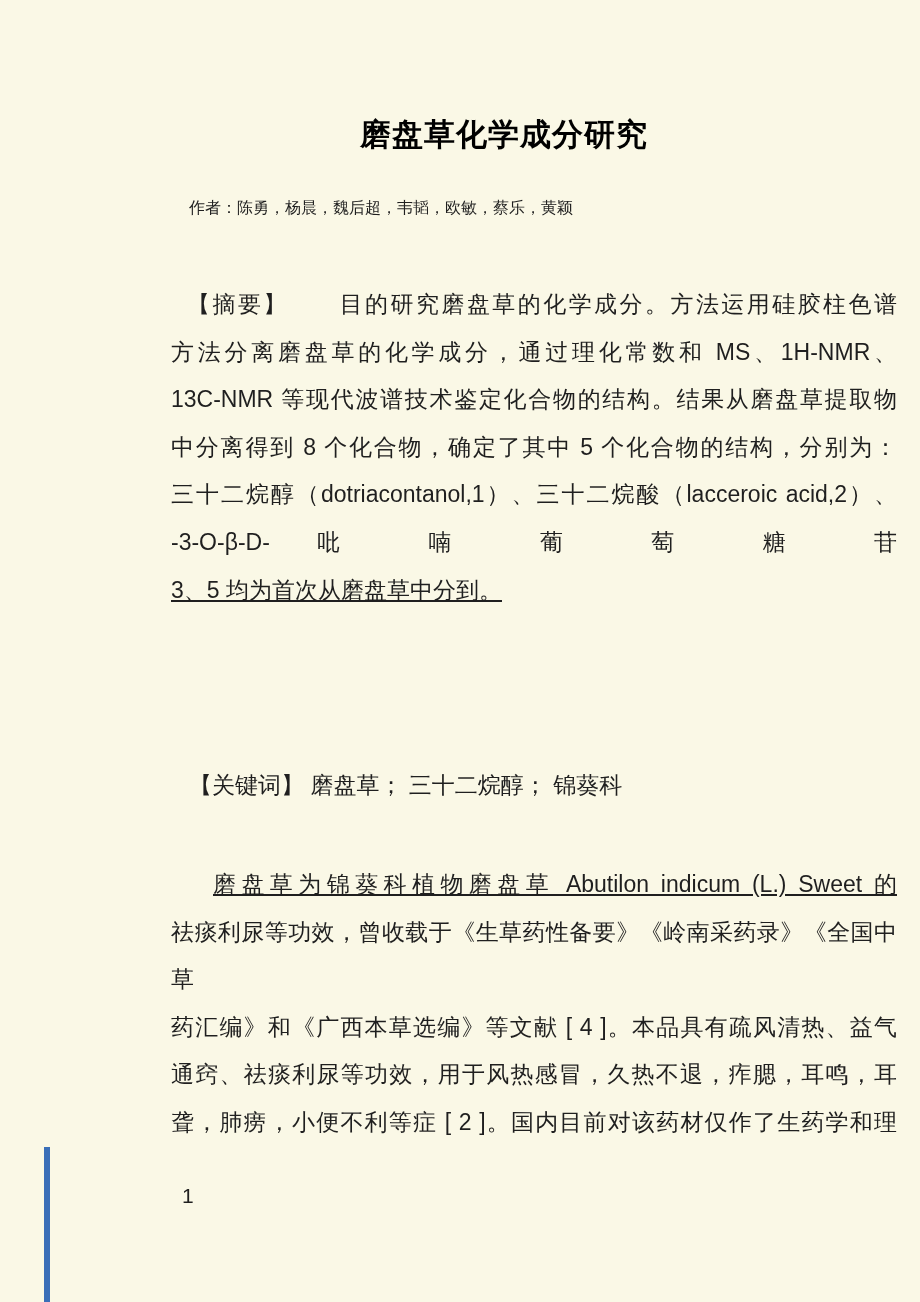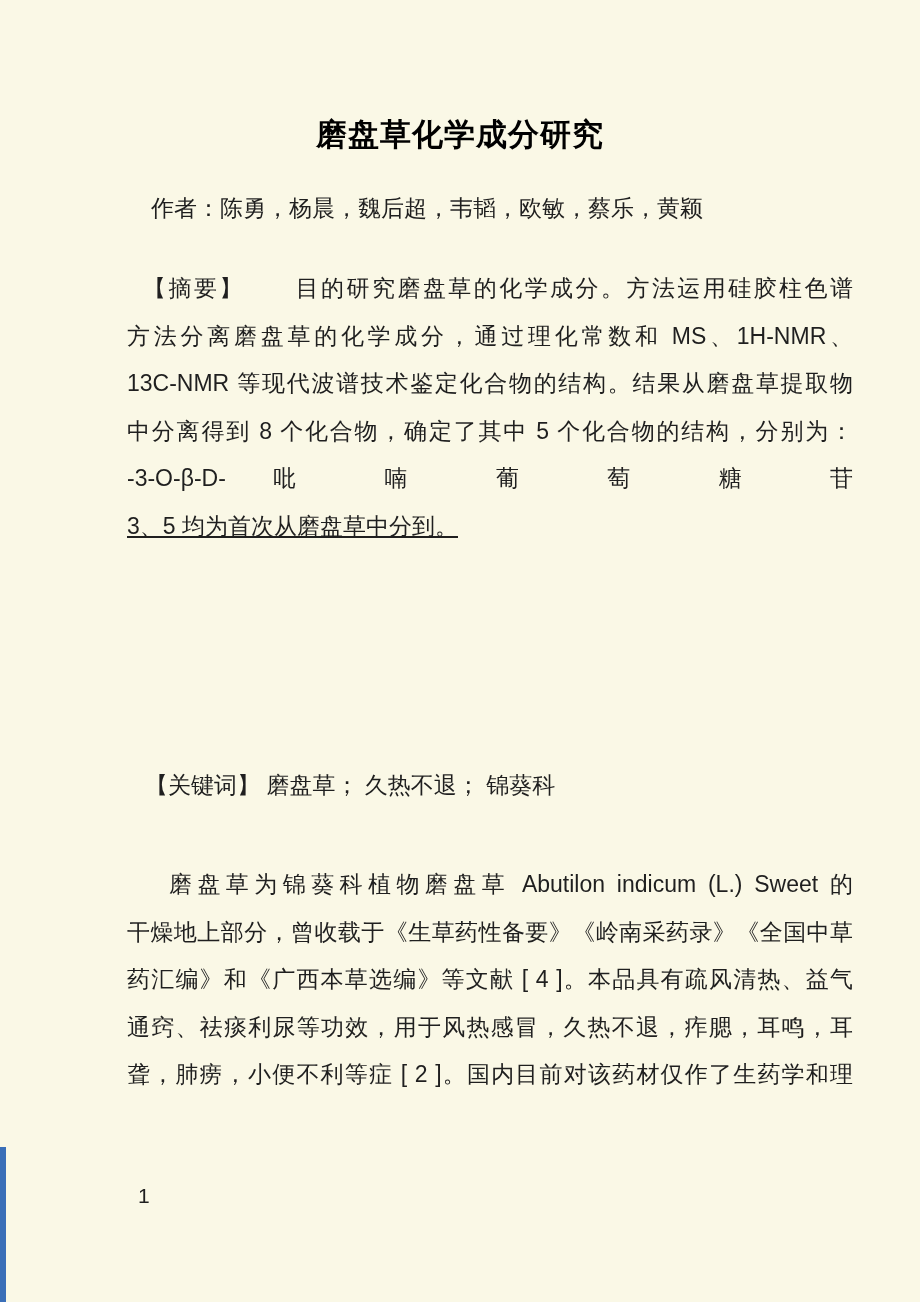--- a/index.html
+++ b/index.html
@@ -8,70 +8,71 @@
     height: 1302px;
     background: #faf8e6;
     font-family: "Liberation Sans", "DejaVu Sans", sans-serif;
     color: #1f1f1f;
     position: relative;
     overflow: hidden;
   }
   .page {
     position: absolute;
     inset: 0;
+    margin-left: 44px;
   }
   .title {
     position: absolute;
     top: 112px;
     left: 0;
     width: 920px;
     margin: 0;
     text-align: center;
     font-size: 31px;
     font-weight: bold;
     color: #000000;
     line-height: 46px;
     letter-spacing: 1px;
   }
   .byline {
     position: absolute;
-    left: 151px;
+    left: 145px;
     top: 192px;
-    font-size: 23px;
+    font-size: 16px;
     line-height: 32px;
     white-space: nowrap;
   }
   .para {
     position: absolute;
     left: 127px;
     width: 726px;
     font-size: 23px;
     line-height: 47.6px;
   }
   .para .line {
     text-align: justify;
     text-align-last: justify;
   }
   .para:not(.justify-all) .line:last-child {
     text-align-last: left;
     text-decoration: underline;
   }
-  .abstract { top: 265px; }
+  .abstract { top: 281px; }
   .abstract .line:first-child { text-indent: 16px; }
   .keywords {
     position: absolute;
     left: 127px;
     top: 761px;
     width: 726px;
     font-size: 23px;
     line-height: 48px;
     text-indent: 18px;
   }
   .body-para { top: 861px; }
-  .body-para .line:first-child { text-indent: 42px; }
+  .body-para .line:first-child { text-indent: 42px; text-decoration: underline; }
   .pagenum {
     position: absolute;
     left: 138px;
     top: 1182px;
     font-size: 21px;
     line-height: 28px;
   }
   .edge-strip {
     position: absolute;
     left: 0;
@@ -88,29 +89,30 @@
 
   <h1 class="title">磨盘草化学成分研究</h1>
 
   <div class="byline">作者：陈勇，杨晨，魏后超，韦韬，欧敏，蔡乐，黄颖</div>
 
   <div class="para abstract">
       <div class="line">【摘要】　　目的研究磨盘草的化学成分。方法运用硅胶柱色谱</div>
       <div class="line">方法分离磨盘草的化学成分，通过理化常数和 MS、1H-NMR、</div>
       <div class="line">13C-NMR 等现代波谱技术鉴定化合物的结构。结果从磨盘草提取物</div>
       <div class="line">中分离得到 8 个化合物，确定了其中 5 个化合物的结构，分别为：</div>
+      <div class="line">三十二烷醇（dotriacontanol,1）、三十二烷酸（lacceroic acid,2）、</div>
       <div class="line">-3-O-β-D- 吡 喃 葡 萄 糖 苷</div>
       <div class="line">3、5 均为首次从磨盘草中分到。</div>
     </div>
 
-  <div class="keywords">【关键词】 磨盘草； 久热不退； 锦葵科</div>
+  <div class="keywords">【关键词】 磨盘草； 三十二烷醇； 锦葵科</div>
 
   <div class="para body-para justify-all">
       <div class="line">磨盘草为锦葵科植物磨盘草 Abutilon indicum (L.) Sweet 的</div>
-      <div class="line">干燥地上部分，曾收载于《生草药性备要》《岭南采药录》《全国中草</div>
+      <div class="line">祛痰利尿等功效，曾收载于《生草药性备要》《岭南采药录》《全国中草</div>
       <div class="line">药汇编》和《广西本草选编》等文献 [ 4 ]。本品具有疏风清热、益气</div>
       <div class="line">通窍、祛痰利尿等功效，用于风热感冒，久热不退，痄腮，耳鸣，耳</div>
       <div class="line">聋，肺痨，小便不利等症 [ 2 ]。国内目前对该药材仅作了生药学和理</div>
     </div>
 
   <div class="pagenum">1</div>
 
   <div class="edge-strip"></div>
 
 </div>

